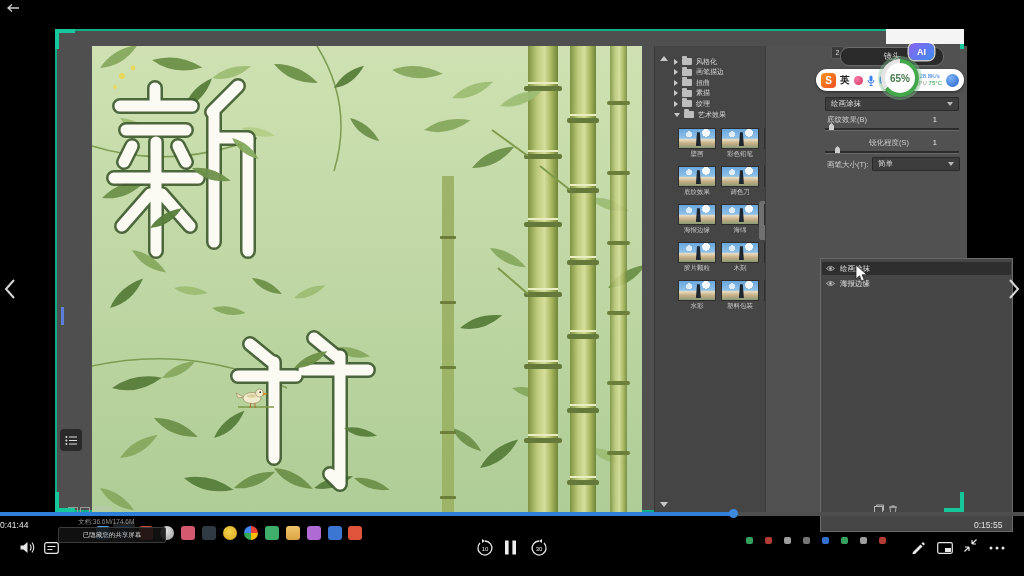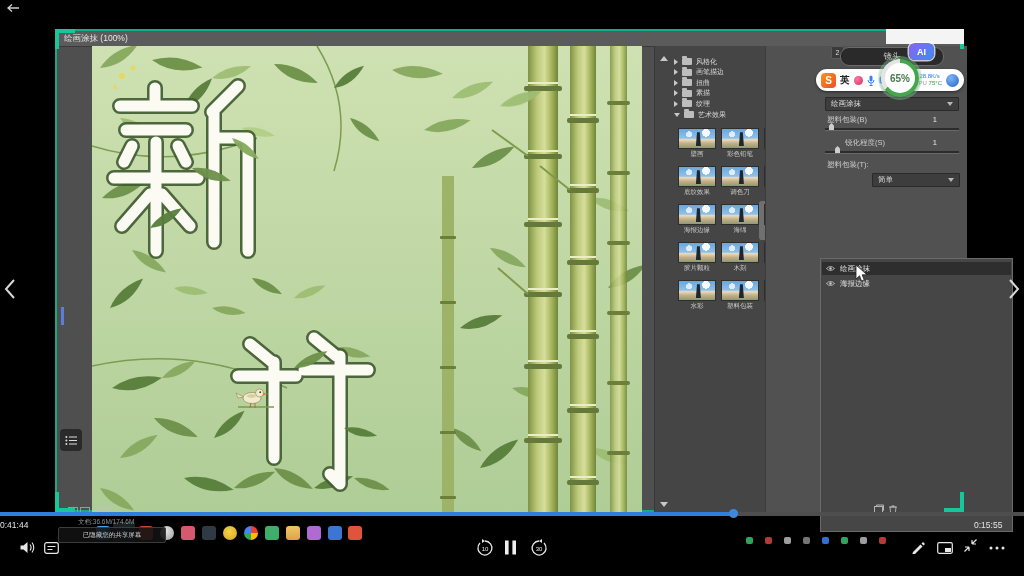--- a/index.html
+++ b/index.html
@@ -119,23 +119,20 @@
 
     <div class="corner" style="left:-2px;top:-2px;width:20px;height:4px;"></div>
     <div class="corner" style="left:-2px;top:-2px;width:4px;height:20px;"></div>
     <div class="corner" style="right:-2px;top:-2px;width:20px;height:4px;"></div>
     <div class="corner" style="right:-2px;top:-2px;width:4px;height:20px;"></div>
     <div class="corner" style="left:-2px;bottom:-2px;width:20px;height:4px;"></div>
     <div class="corner" style="left:-2px;bottom:-2px;width:4px;height:20px;"></div>
     <div class="corner" style="right:-2px;bottom:-2px;width:20px;height:4px;"></div>
     <div class="corner" style="right:-2px;bottom:-2px;width:4px;height:20px;"></div>
 
-    <div class="abs" id="ps-titlebar">
-      <div id="ps-title">绘画涂抹 (100%)</div>
-    </div>
 
     <div class="abs" id="canvas">
       <svg width="550" height="466" viewBox="0 0 550 466">
         <defs>
           <linearGradient id="bgG" x1="0" y1="0" x2="0" y2="1">
             <stop offset="0" stop-color="#cfe1b2"></stop>
               <stop offset="1" stop-color="#afcd96"></stop>
           </linearGradient>
           <linearGradient id="bamG" x1="0" y1="0" x2="1" y2="0">
             <stop offset="0" stop-color="#7e9343"></stop>
@@ -422,30 +419,30 @@
           <div class="lh"></div>
         </div>
         <div class="flabel">涂抹棒</div>
       </div>
 
     <div class="abs" id="props-col"></div>
     <div class="pdrop" style="left:768px;top:66px;width:134px;height:14px;">
       <span>绘画涂抹</span>
         <span class="caret"></span>
     </div>
-    <div class="plabel" style="left:770px;top:84px;">塑料包装(B)</div>
+    <div class="plabel" style="left:770px;top:84px;">底纹效果(B)</div>
     <div class="pval" style="left:858px;top:84px;">1</div>
     <div class="ptrack" style="left:768px;top:97px;width:134px;"></div>
     <div class="pthumb" style="left:772px;top:92px;"></div>
-    <div class="plabel" style="left:788px;top:107px;text-align:right;">锐化程度(S)</div>
+    <div class="plabel" style="left:812px;top:107px;text-align:right;">锐化程度(S)</div>
     <div class="pval" style="left:858px;top:107px;">1</div>
     <div class="ptrack" style="left:768px;top:120px;width:134px;"></div>
     <div class="pthumb" style="left:778px;top:115px;"></div>
-    <div class="plabel" style="left:770px;top:129px;">塑料包装(T):</div>
-    <div class="pdrop" style="left:815px;top:142px;width:88px;height:14px;">
+    <div class="plabel" style="left:770px;top:129px;">画笔大小(T):</div>
+    <div class="pdrop" style="left:815px;top:126px;width:88px;height:14px;">
       <span>简单</span>
         <span class="caret"></span>
     </div>
 
     <div class="abs" id="layers-box"></div>
     <div class="lrow sel" style="top:231px;">
       <svg width="9" height="7">
           <path d="M0.5,3.5 q4,-4 8,0 q-4,4 -8,0 z" fill="none" stroke="#ccc" stroke-width="0.8"></path>
           <circle cx="4.5" cy="3.5" r="1.2" fill="#ccc"></circle>
         </svg>

